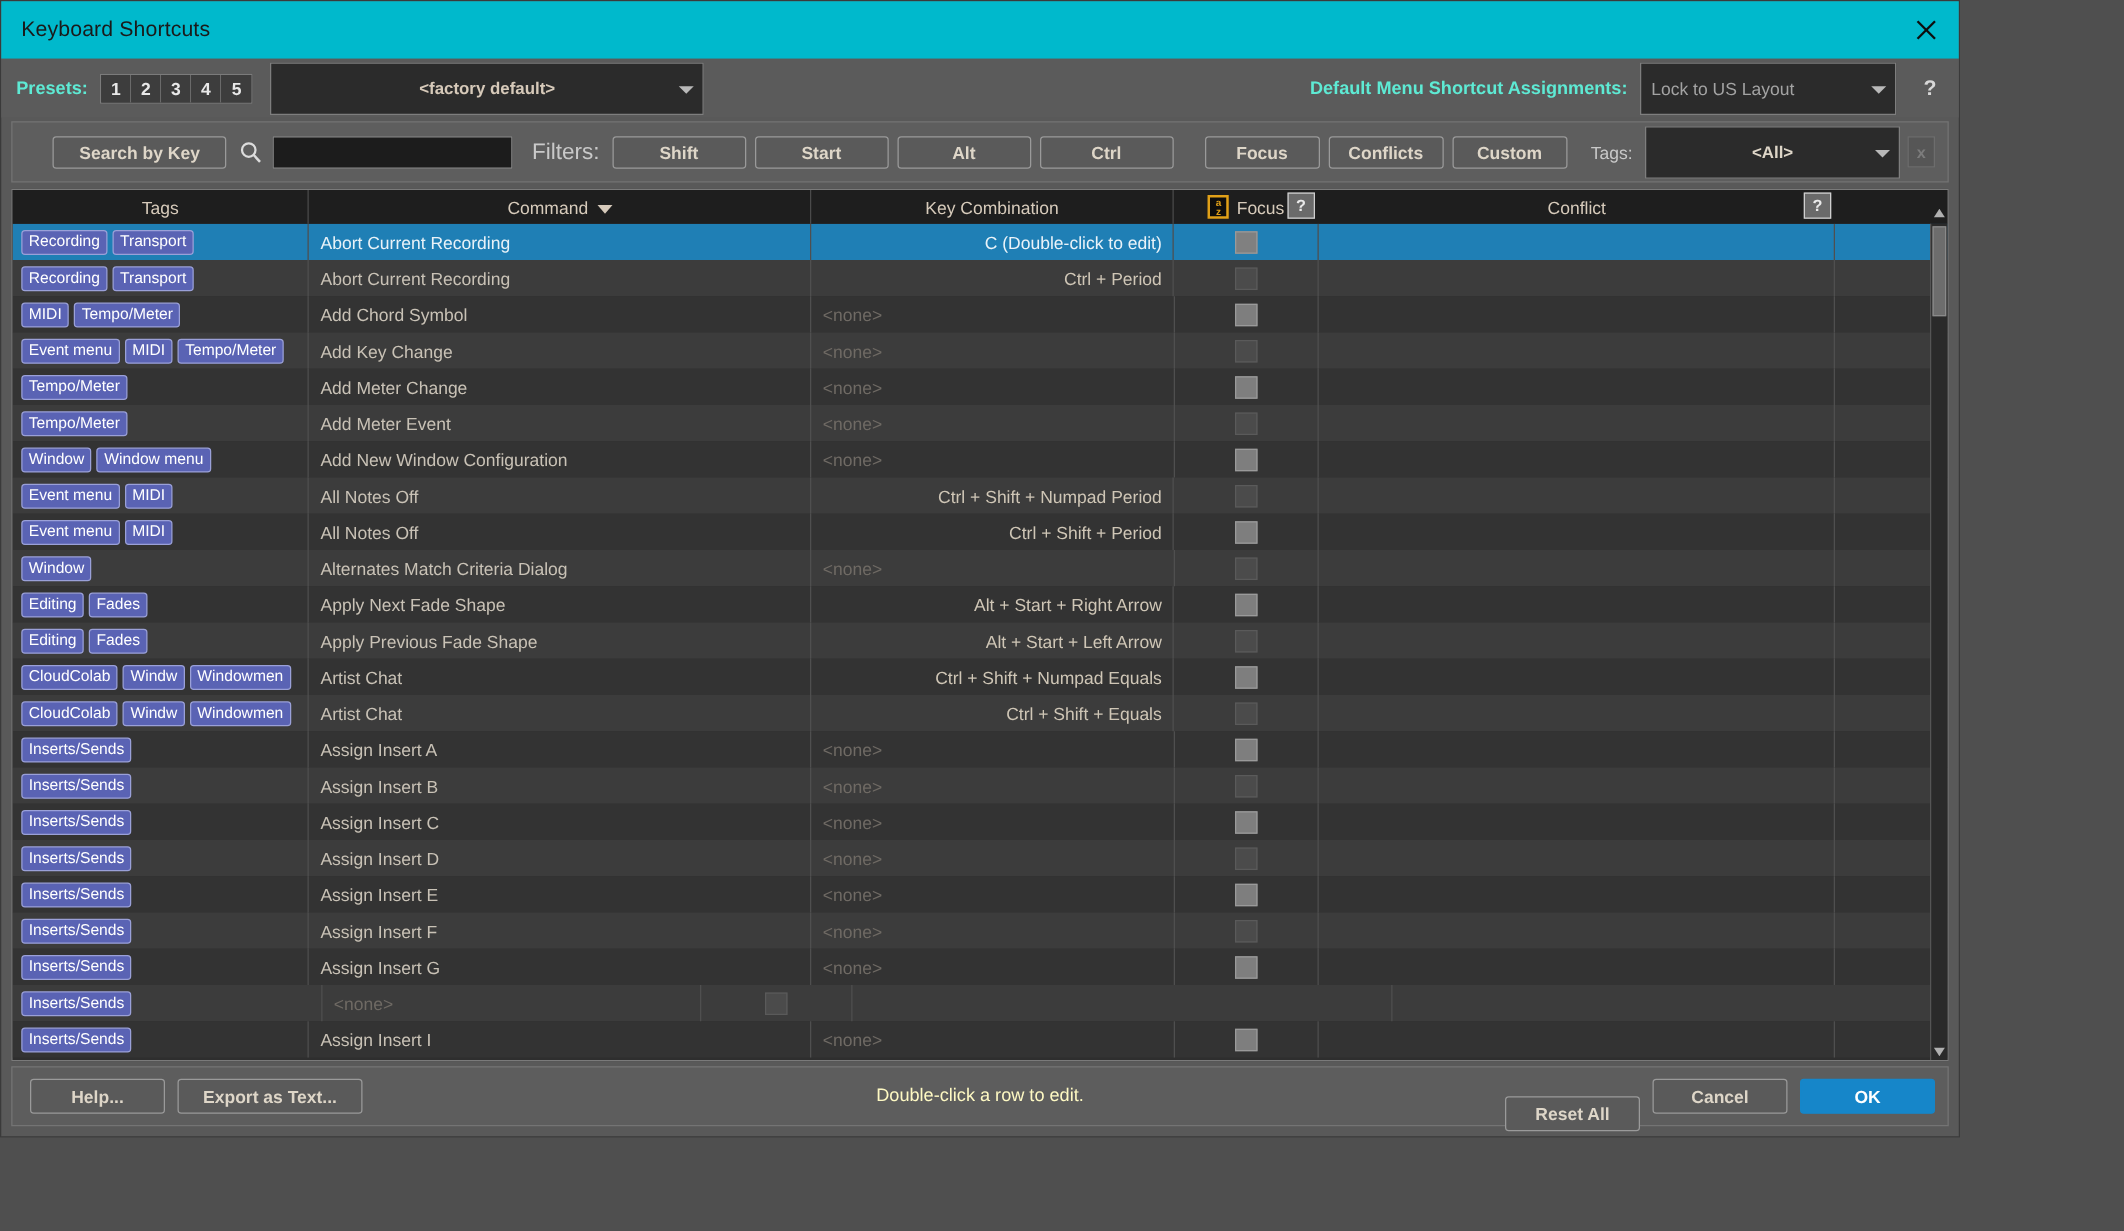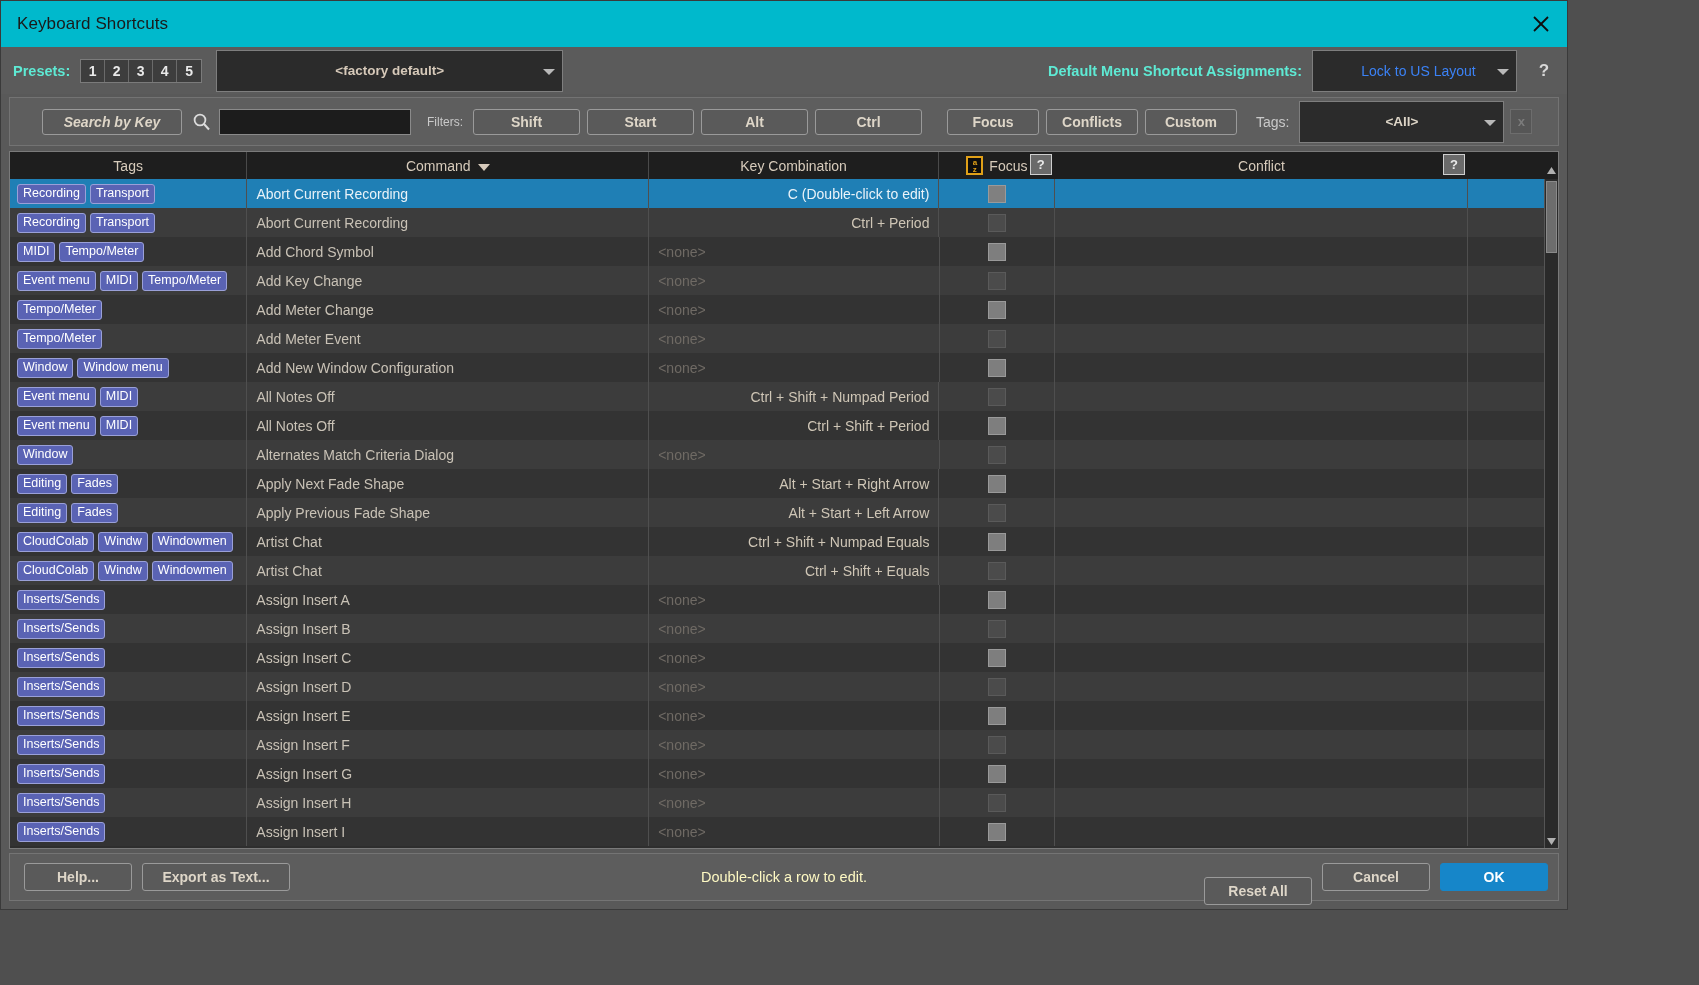--- a/index.html
+++ b/index.html
@@ -77,22 +77,22 @@
     border-right: 6px solid transparent;
     border-top: 6px solid #b9b9b9;
   }
   #preset-combo { width: 347px; margin-left: 14px; }
   .right-group {
     position: absolute; right: 12px; top: 0; height: 47px;
     display: flex; align-items: center;
   }
   #menu-assign-combo {
     width: 205px; margin-left: 10px;
-    color: #3b82f6; font-weight: normal; font-size: 14px;
-    justify-content: center; padding-left: 8px;
+    color: #a3a3a3; font-weight: normal; font-size: 14px;
+    justify-content: flex-start; padding-left: 8px;
   }
   .help-q {
     width: 22px; height: 26px; margin-left: 16px;
     display: flex; align-items: center; justify-content: center;
     color: #d8d8d8; font-size: 17px; font-weight: bold;
     cursor: pointer;
   }
 
   
   .filter-panel {
@@ -108,31 +108,31 @@
     background: #5a5a5a;
     border: 1px solid #9a9a9a;
     border-radius: 3px;
     height: 26px;
     color: #ded6c8;
     font-size: 14px; font-weight: bold;
     display: flex; align-items: center; justify-content: center;
     cursor: pointer;
     padding: 0 10px;
   }
-  #search-by-key { width: 140px; margin-left: 22px; font-style: italic; }
+  #search-by-key { width: 140px; margin-left: 22px; }
   .search-icon { margin-left: 10px; display:flex; align-items:center; cursor: pointer; }
   .search-input {
     margin-left: 8px;
     width: 192px; height: 26px;
     background: #1c1c1c;
     border: 1px solid #8a8a8a;
     color: #e0e0e0; font-size: 13px;
     padding: 0 6px;
   }
-  .filters-label { margin-left: 16px; color: #c9c9c9; font-size: 12px; }
+  .filters-label { margin-left: 16px; color: #c9c9c9; font-size: 18px; }
   .filter-btns { display: flex; margin-left: 10px; }
   .filter-btns .btn { width: 107px; margin-right: 7px; }
   .filter-btns2 { display: flex; margin-left: 18px; }
   .filter-btns2 .btn { width: 92px; margin-right: 7px; }
   .tags-label { margin-left: 12px; color: #c9c9c9; font-size: 14px; }
   #tags-combo {
     width: 205px; margin-left: 10px;
     color: #ded6c8; font-size: 13.5px;
   }
   .tags-x {
@@ -673,21 +673,20 @@
           <div class="cell-focus">
             <div class="chk"></div>
           </div>
           <div class="cell-conflict"></div>
           <div class="cell-last"></div>
         </div>
         <div class="row alt">
           <div class="cell-tags">
             <span class="tag">Inserts/Sends</span>
           </div>
-          <div class="cell-command">Assign Insert H</div>
           <div class="cell-key none">&lt;none&gt;</div>
           <div class="cell-focus">
             <div class="chk"></div>
           </div>
           <div class="cell-conflict"></div>
           <div class="cell-last"></div>
         </div>
         <div class="row">
           <div class="cell-tags">
             <span class="tag">Inserts/Sends</span>

